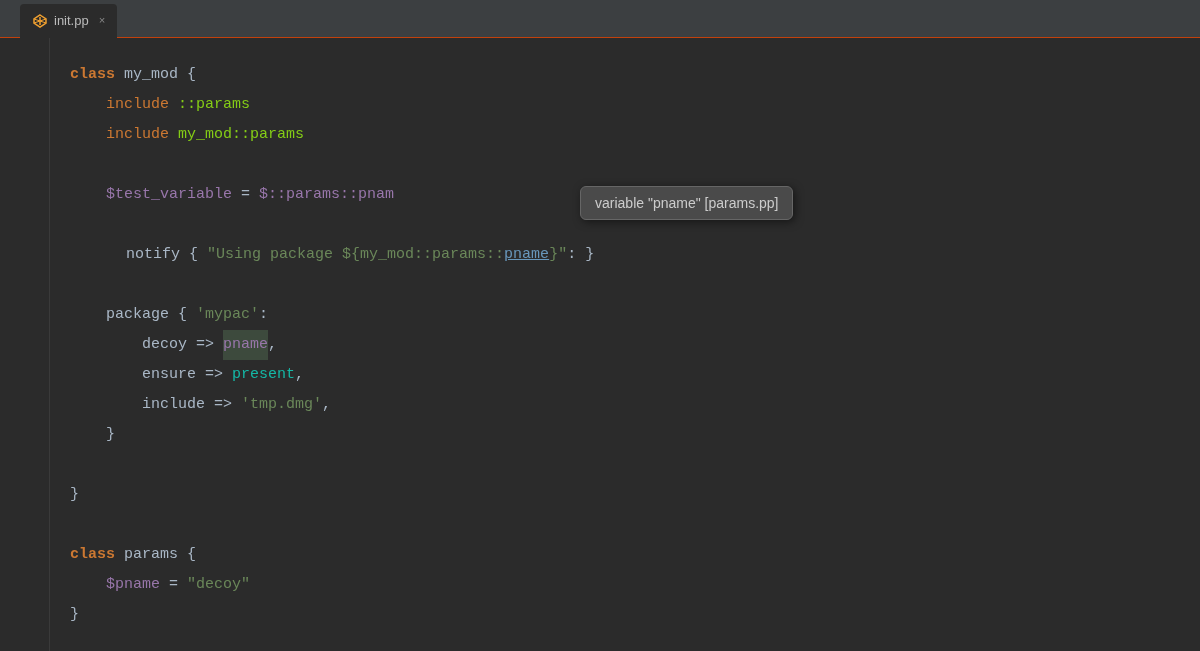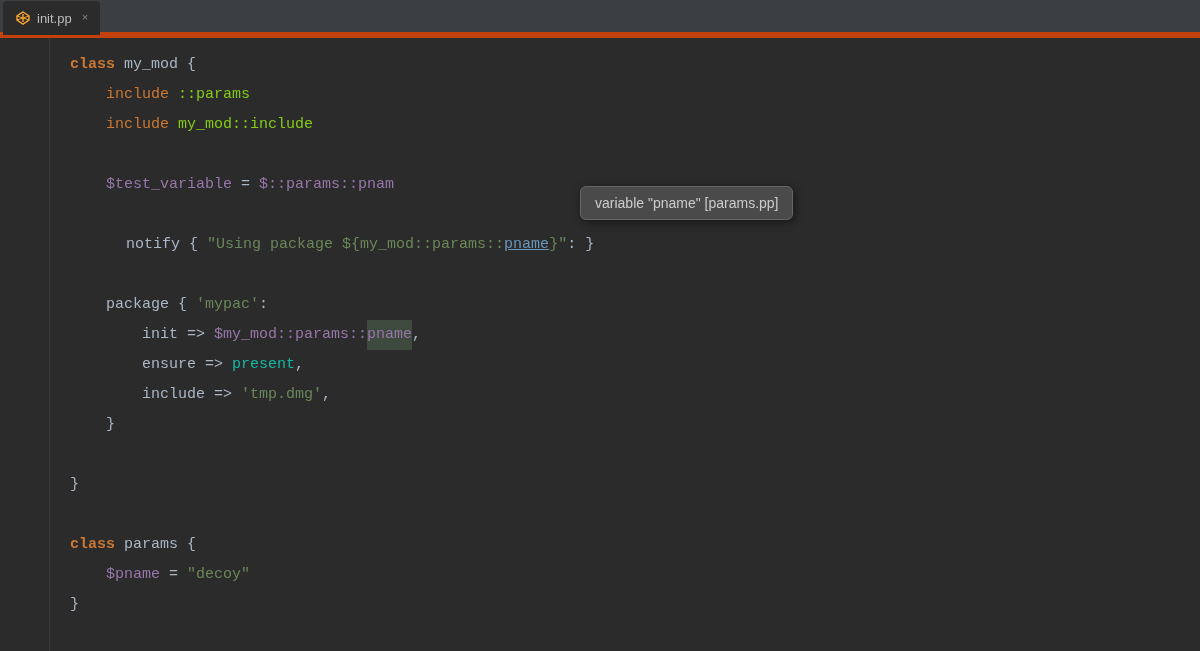--- a/index.html
+++ b/index.html
@@ -11,22 +11,22 @@
       height: 651px;
       overflow: hidden;
     }
 
     
     .tab-bar {
       display: flex;
       align-items: center;
       background: #3c3f41;
       height: 38px;
-      padding: 0 3px;
-      border-bottom: 6px solid #c2410c;
+      padding: 0 20px;
+      border-bottom: 1px solid #c2410c;
     }
 
     .tab {
       display: flex;
       align-items: center;
       gap: 6px;
       background: #2b2b2b;
       padding: 6px 12px;
       border-radius: 4px 4px 0 0;
       cursor: pointer;
@@ -65,21 +65,21 @@
     .gutter {
       width: 50px;
       background: #2b2b2b;
       border-right: 1px solid #3a3a3a;
       flex-shrink: 0;
     }
 
     
     .code-area {
       flex: 1;
-      padding: 12px 0 10px 20px;
+      padding: 22px 0 10px 20px;
       overflow: hidden;
       position: relative;
     }
 
     .code-line {
       height: 30px;
       display: flex;
       align-items: center;
       font-size: 15px;
       white-space: pre;
@@ -146,21 +146,21 @@
 
     <div class="code-line">
       <span class="kw-class">class</span><span class="class-name"> my_mod {</span>
     </div>
 
     <div class="code-line">
       <span>&nbsp;&nbsp;&nbsp;&nbsp;</span><span class="kw-include">include</span><span class="scope"> ::params</span>
     </div>
 
     <div class="code-line">
-      <span>&nbsp;&nbsp;&nbsp;&nbsp;</span><span class="kw-include">include</span><span class="scope"> my_mod::include</span>
+      <span>&nbsp;&nbsp;&nbsp;&nbsp;</span><span class="kw-include">include</span><span class="scope"> my_mod::params</span>
     </div>
 
     <div class="code-line">&nbsp;</div>
 
     <div class="code-line">
       <span>&nbsp;&nbsp;&nbsp;&nbsp;</span><span class="var-purple">$test_variable</span><span class="punct"> = </span><span class="var-purple">$::params::pnam</span>
     </div>
 
     <div class="code-line">&nbsp;</div>
 
@@ -168,21 +168,21 @@
       <span>&nbsp;&nbsp;&nbsp;&nbsp;</span><span class="kw-notify">notify</span><span class="punct"> { </span><span class="string-dq">"Using package ${my_mod::params::</span><span class="pname-link">pname</span><span class="string-dq">}"</span><span class="punct">: }</span>
     </div>
 
     <div class="code-line">&nbsp;</div>
 
     <div class="code-line">
       <span>&nbsp;&nbsp;&nbsp;&nbsp;</span><span class="kw-package">package</span><span class="punct"> { </span><span class="string-sq">'mypac'</span><span class="punct">:</span>
     </div>
 
     <div class="code-line">
-      <span>&nbsp;&nbsp;&nbsp;&nbsp;&nbsp;&nbsp;&nbsp;&nbsp;</span><span class="kw-name">init</span><span class="arrow"> =&gt; </span><span class="var-purple">$my_mod::params::</span><span class="pname-highlight">pname</span><span class="punct">,</span>
+      <span>&nbsp;&nbsp;&nbsp;&nbsp;&nbsp;&nbsp;&nbsp;&nbsp;</span><span class="kw-name">decoy</span><span class="arrow"> =&gt; </span><span class="pname-highlight">pname</span><span class="punct">,</span>
     </div>
 
     <div class="code-line">
       <span>&nbsp;&nbsp;&nbsp;&nbsp;&nbsp;&nbsp;&nbsp;&nbsp;</span><span class="kw-ensure">ensure</span><span class="arrow"> =&gt; </span><span class="kw-present">present</span><span class="punct">,</span>
     </div>
 
     <div class="code-line">
       <span>&nbsp;&nbsp;&nbsp;&nbsp;&nbsp;&nbsp;&nbsp;&nbsp;</span><span class="kw-source">include</span><span class="arrow"> =&gt; </span><span class="string-sq">'tmp.dmg'</span><span class="punct">,</span>
     </div>
 

